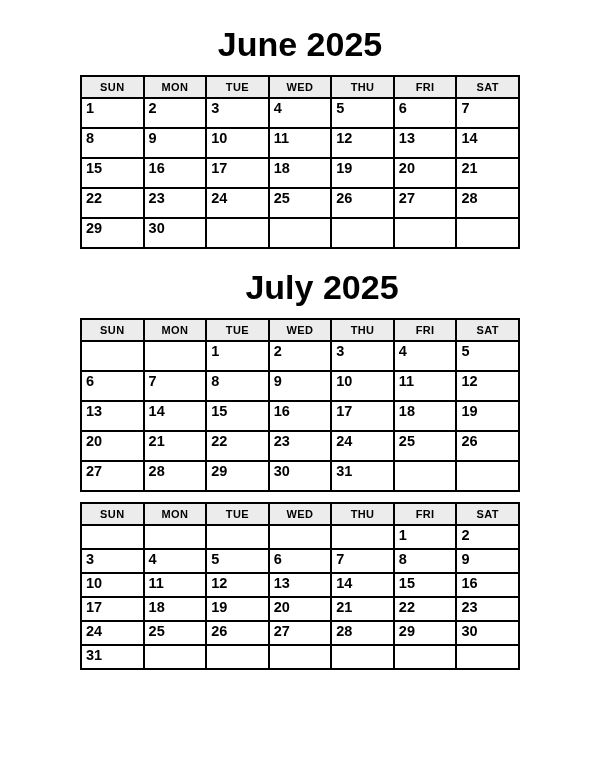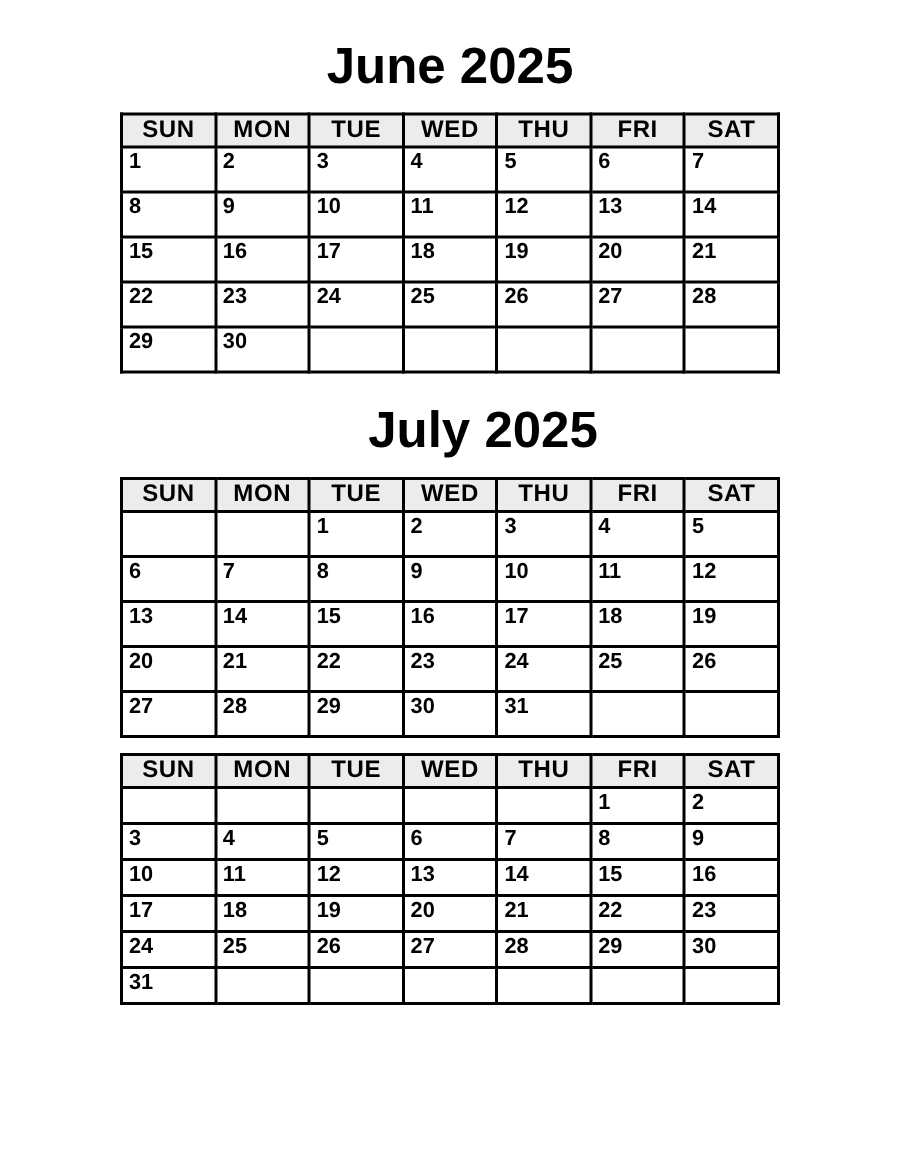--- a/index.html
+++ b/index.html
@@ -38,21 +38,21 @@
     table-layout: fixed;
     border: 2px solid #000;
   }
   table.cal-table th {
     border: 2px solid #000;
     background: #ececec;
     height: 20px;
     padding: 0;
     text-align: center;
     vertical-align: middle;
-    font-size: 16px;
+    font-size: 11px;
     font-weight: 700;
     letter-spacing: 0.4px;
     color: #000;
   }
   table.cal-table td {
     border: 2px solid #000;
     background: #ffffff;
     vertical-align: top;
     text-align: left;
     padding: 1px 0 0 4px;

